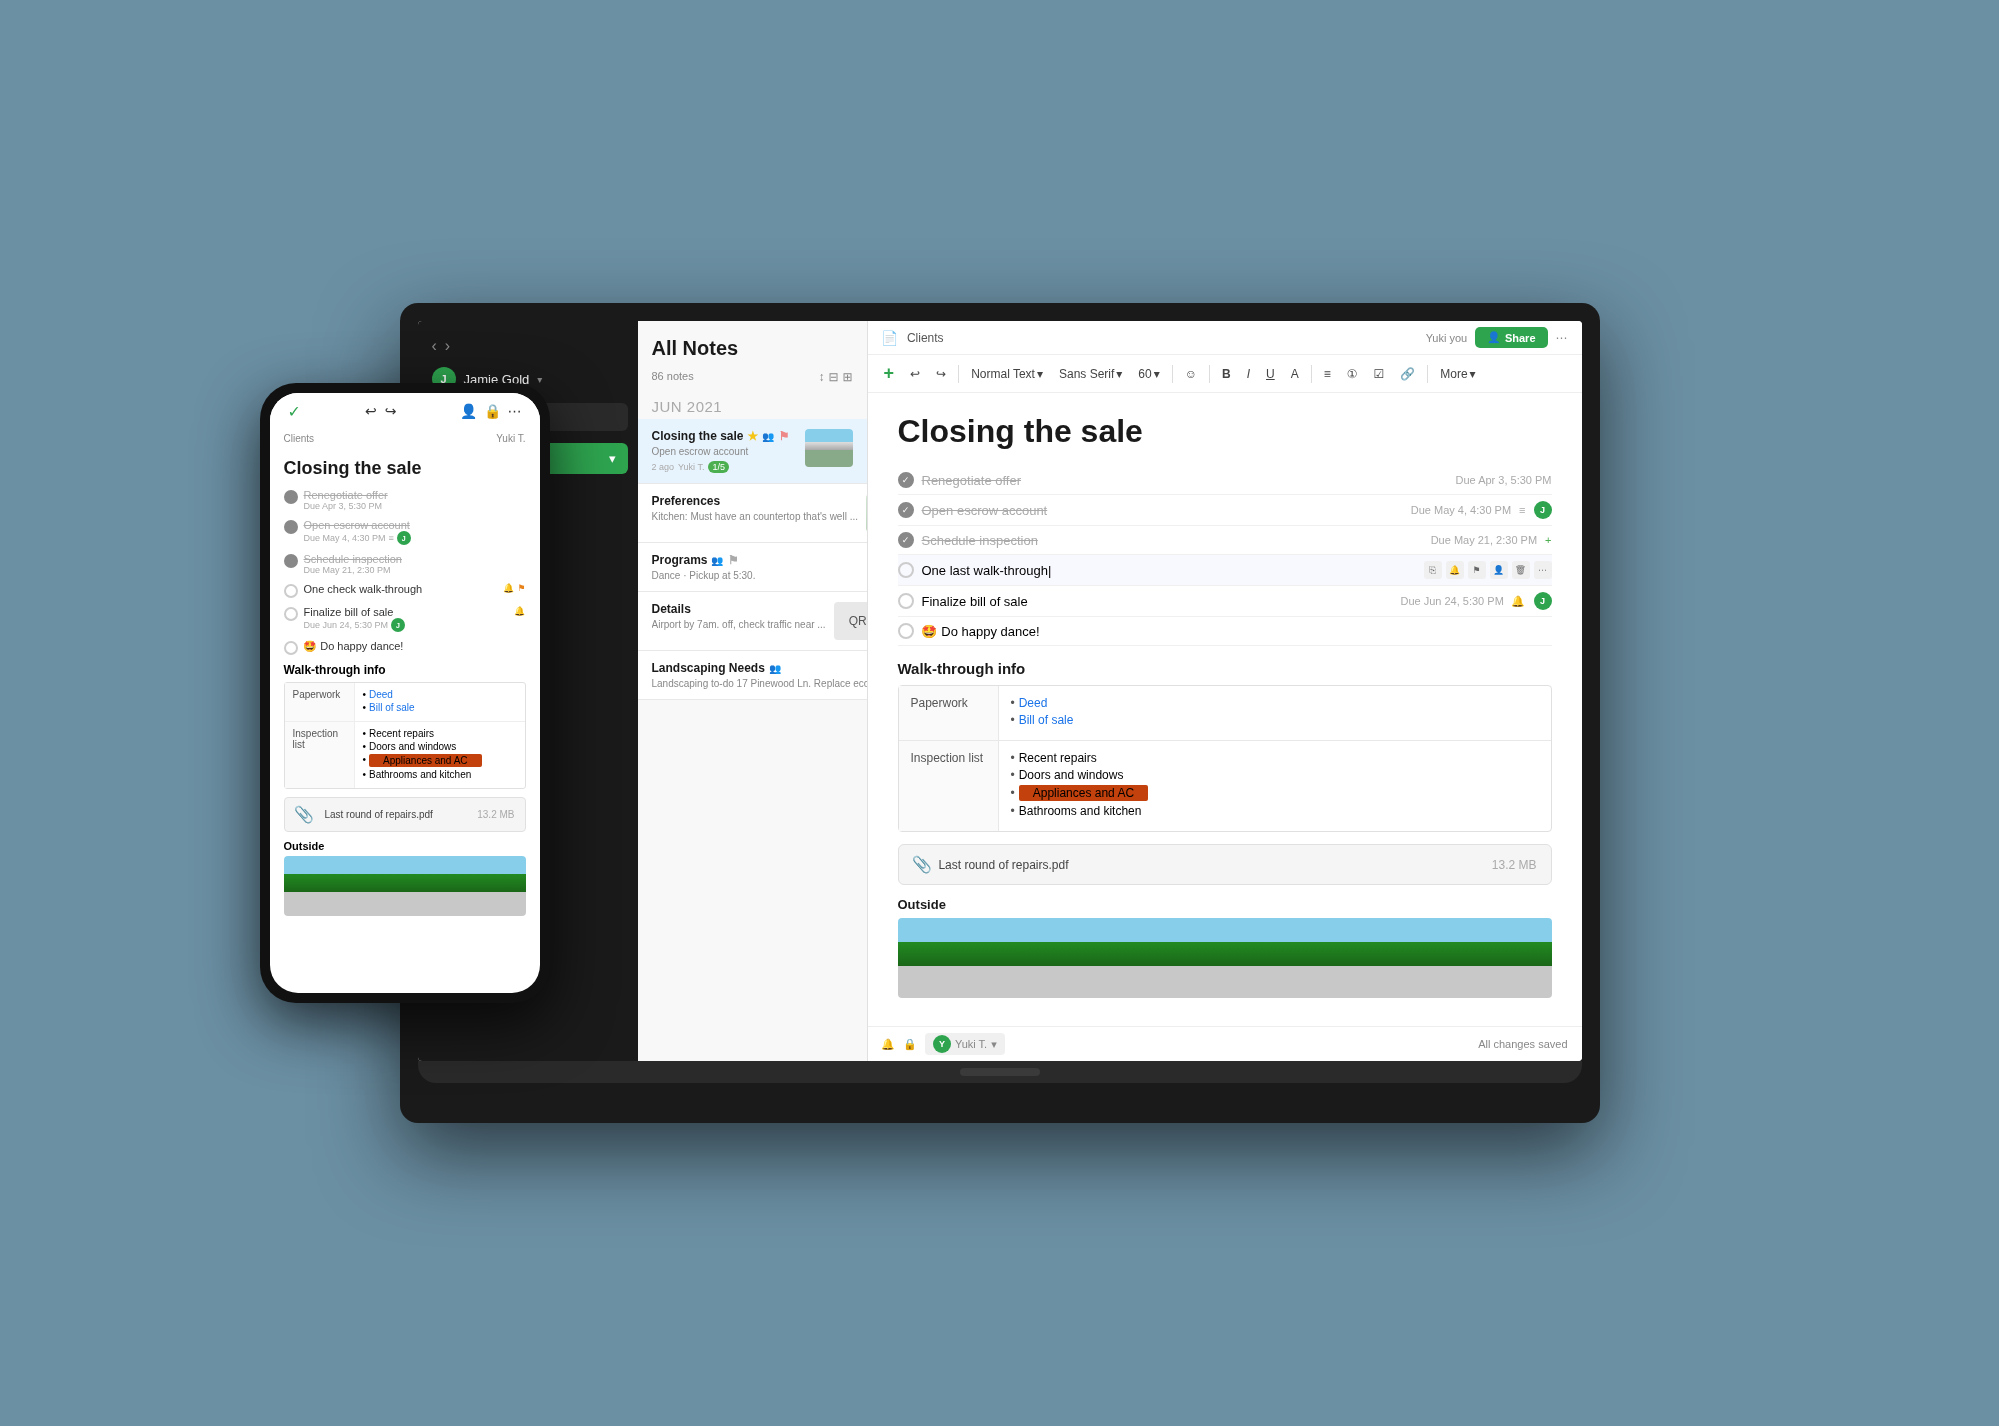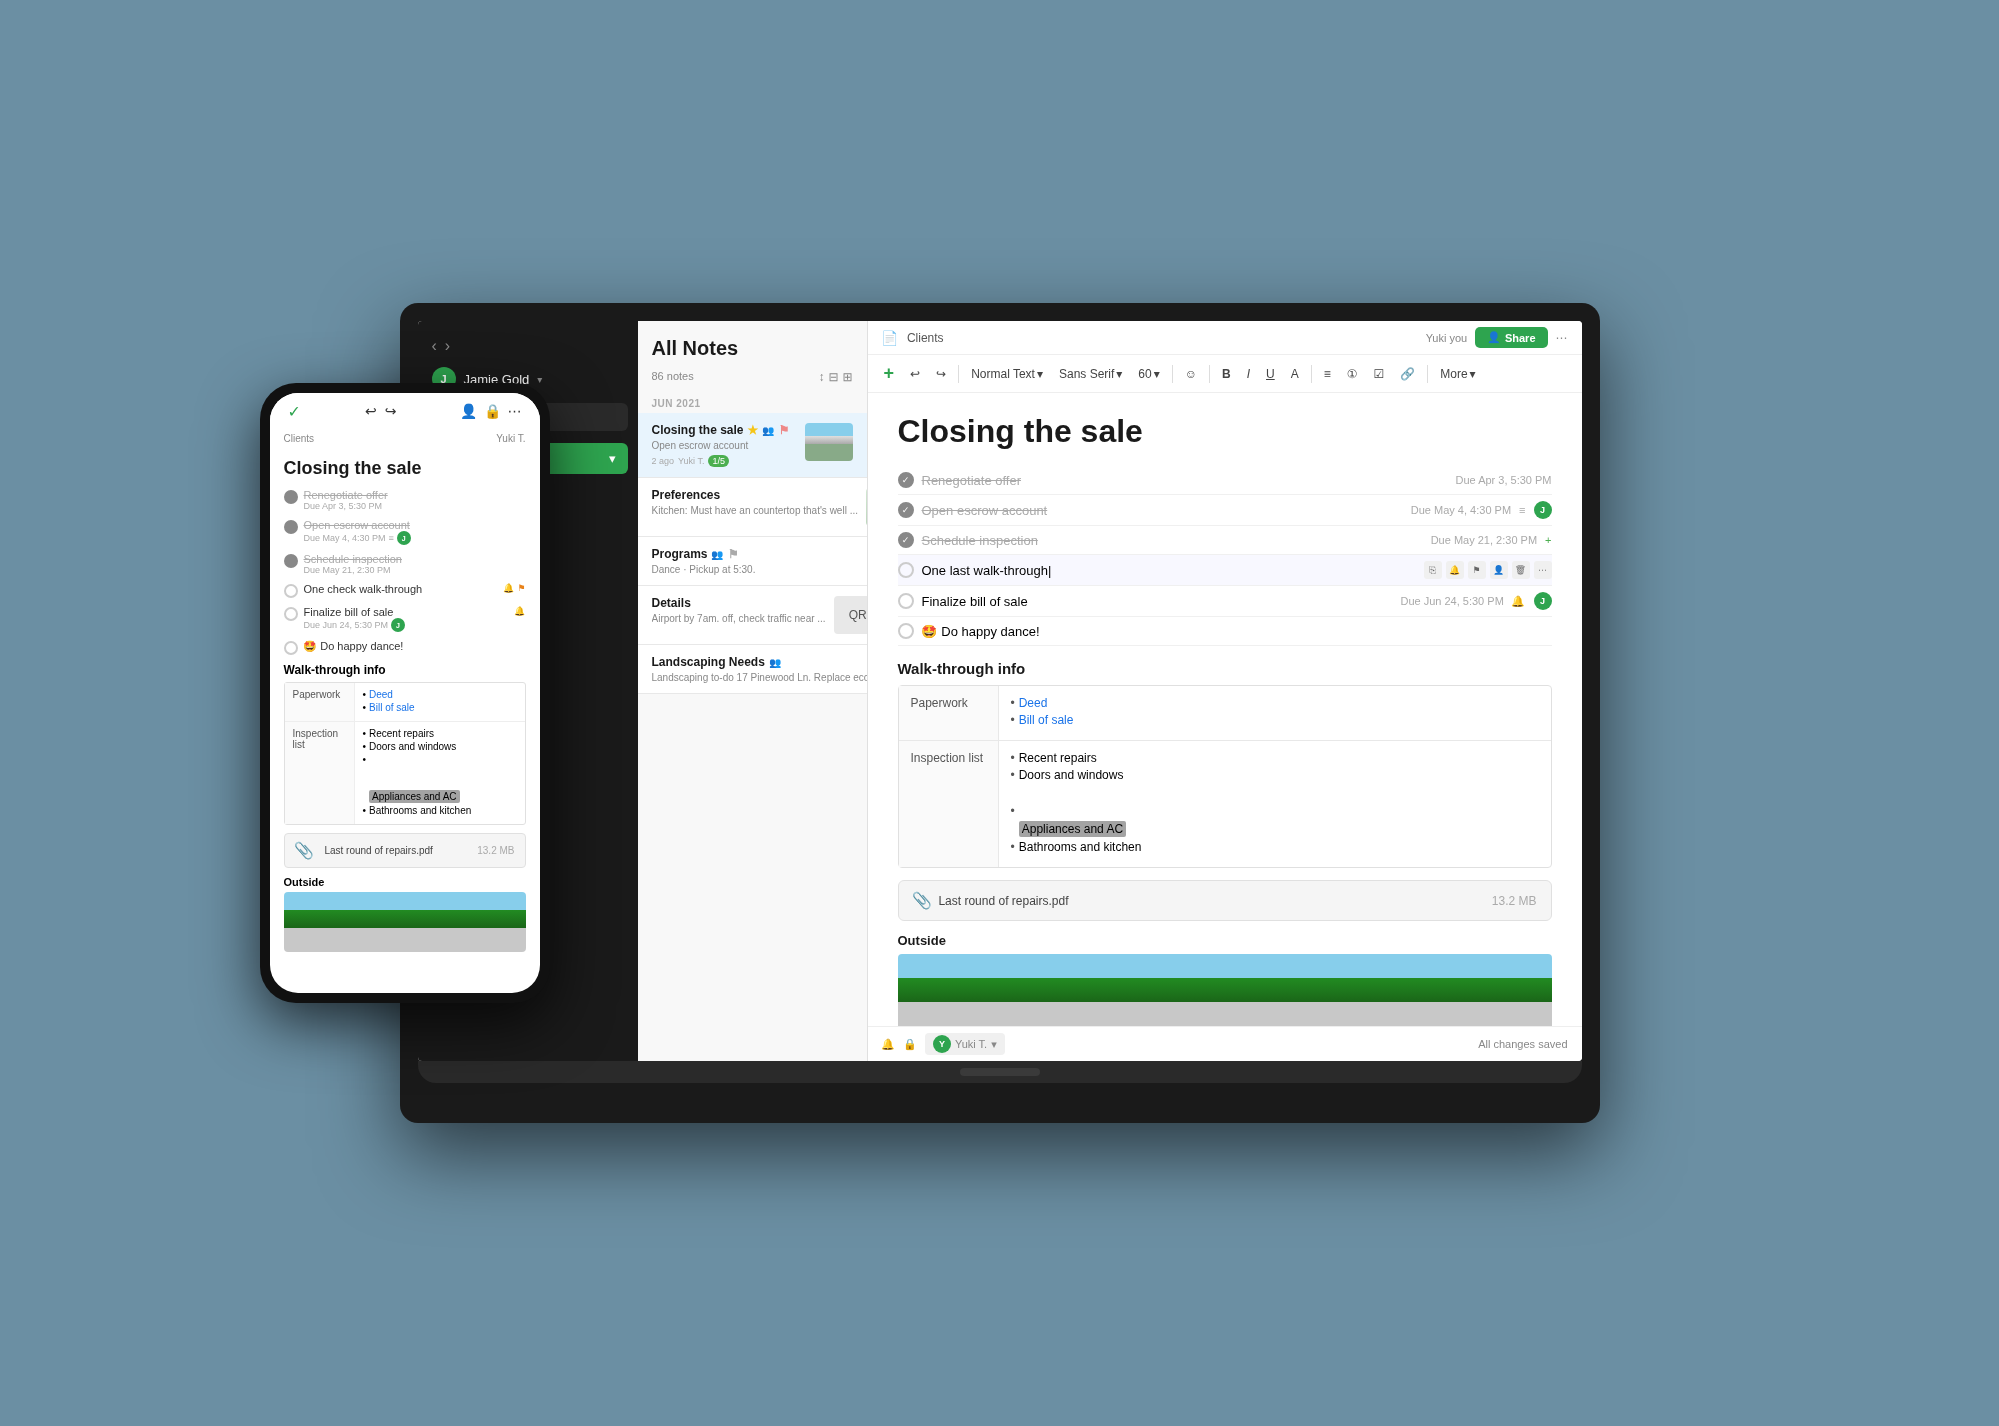--- a/index.html
+++ b/index.html
@@ -126,23 +126,23 @@
     }
     .notes-list-count {
       padding: 2px 14px 6px;
       font-size: 11px;
       color: #888;
       display: flex;
       justify-content: space-between;
     }
     .notes-date-label {
       padding: 8px 14px 4px;
-      font-size: 10px;
+      font-size: 15px;
       color: #aaa;
-      font-weight: 700;
+      font-weight: 400;
       letter-spacing: 0.5px;
     }
     .note-item {
       padding: 10px 14px;
       border-bottom: 1px solid #e8e8e8;
       cursor: pointer;
       background: white;
     }
     .note-item.active {
       background: #e8f4fd;
@@ -349,21 +349,21 @@
       border-right: 1px solid #e8e8e8;
     }
     .info-table-value {
       padding: 10px 12px;
       flex: 1;
     }
     .info-table-value ul { list-style: none; }
     .info-table-value ul li { margin-bottom: 3px; display: flex; align-items: center; gap: 4px; }
     .info-table-value ul li::before { content: '•'; color: #555; }
     .link-blue { color: #1a73e8; text-decoration: none; }
-    .highlight-yellow { background: #a3a3a3; border-radius: 2px; padding: 1px 3px; margin-top: 36px; }
+    .highlight-yellow { background: #c2410c; border-radius: 2px; padding: 1px 14px; }
 
     
     .pdf-attachment {
       margin-top: 12px;
       background: #f5f5f5;
       border: 1px solid #e0e0e0;
       border-radius: 6px;
       padding: 10px 14px;
       display: flex;
       align-items: center;

